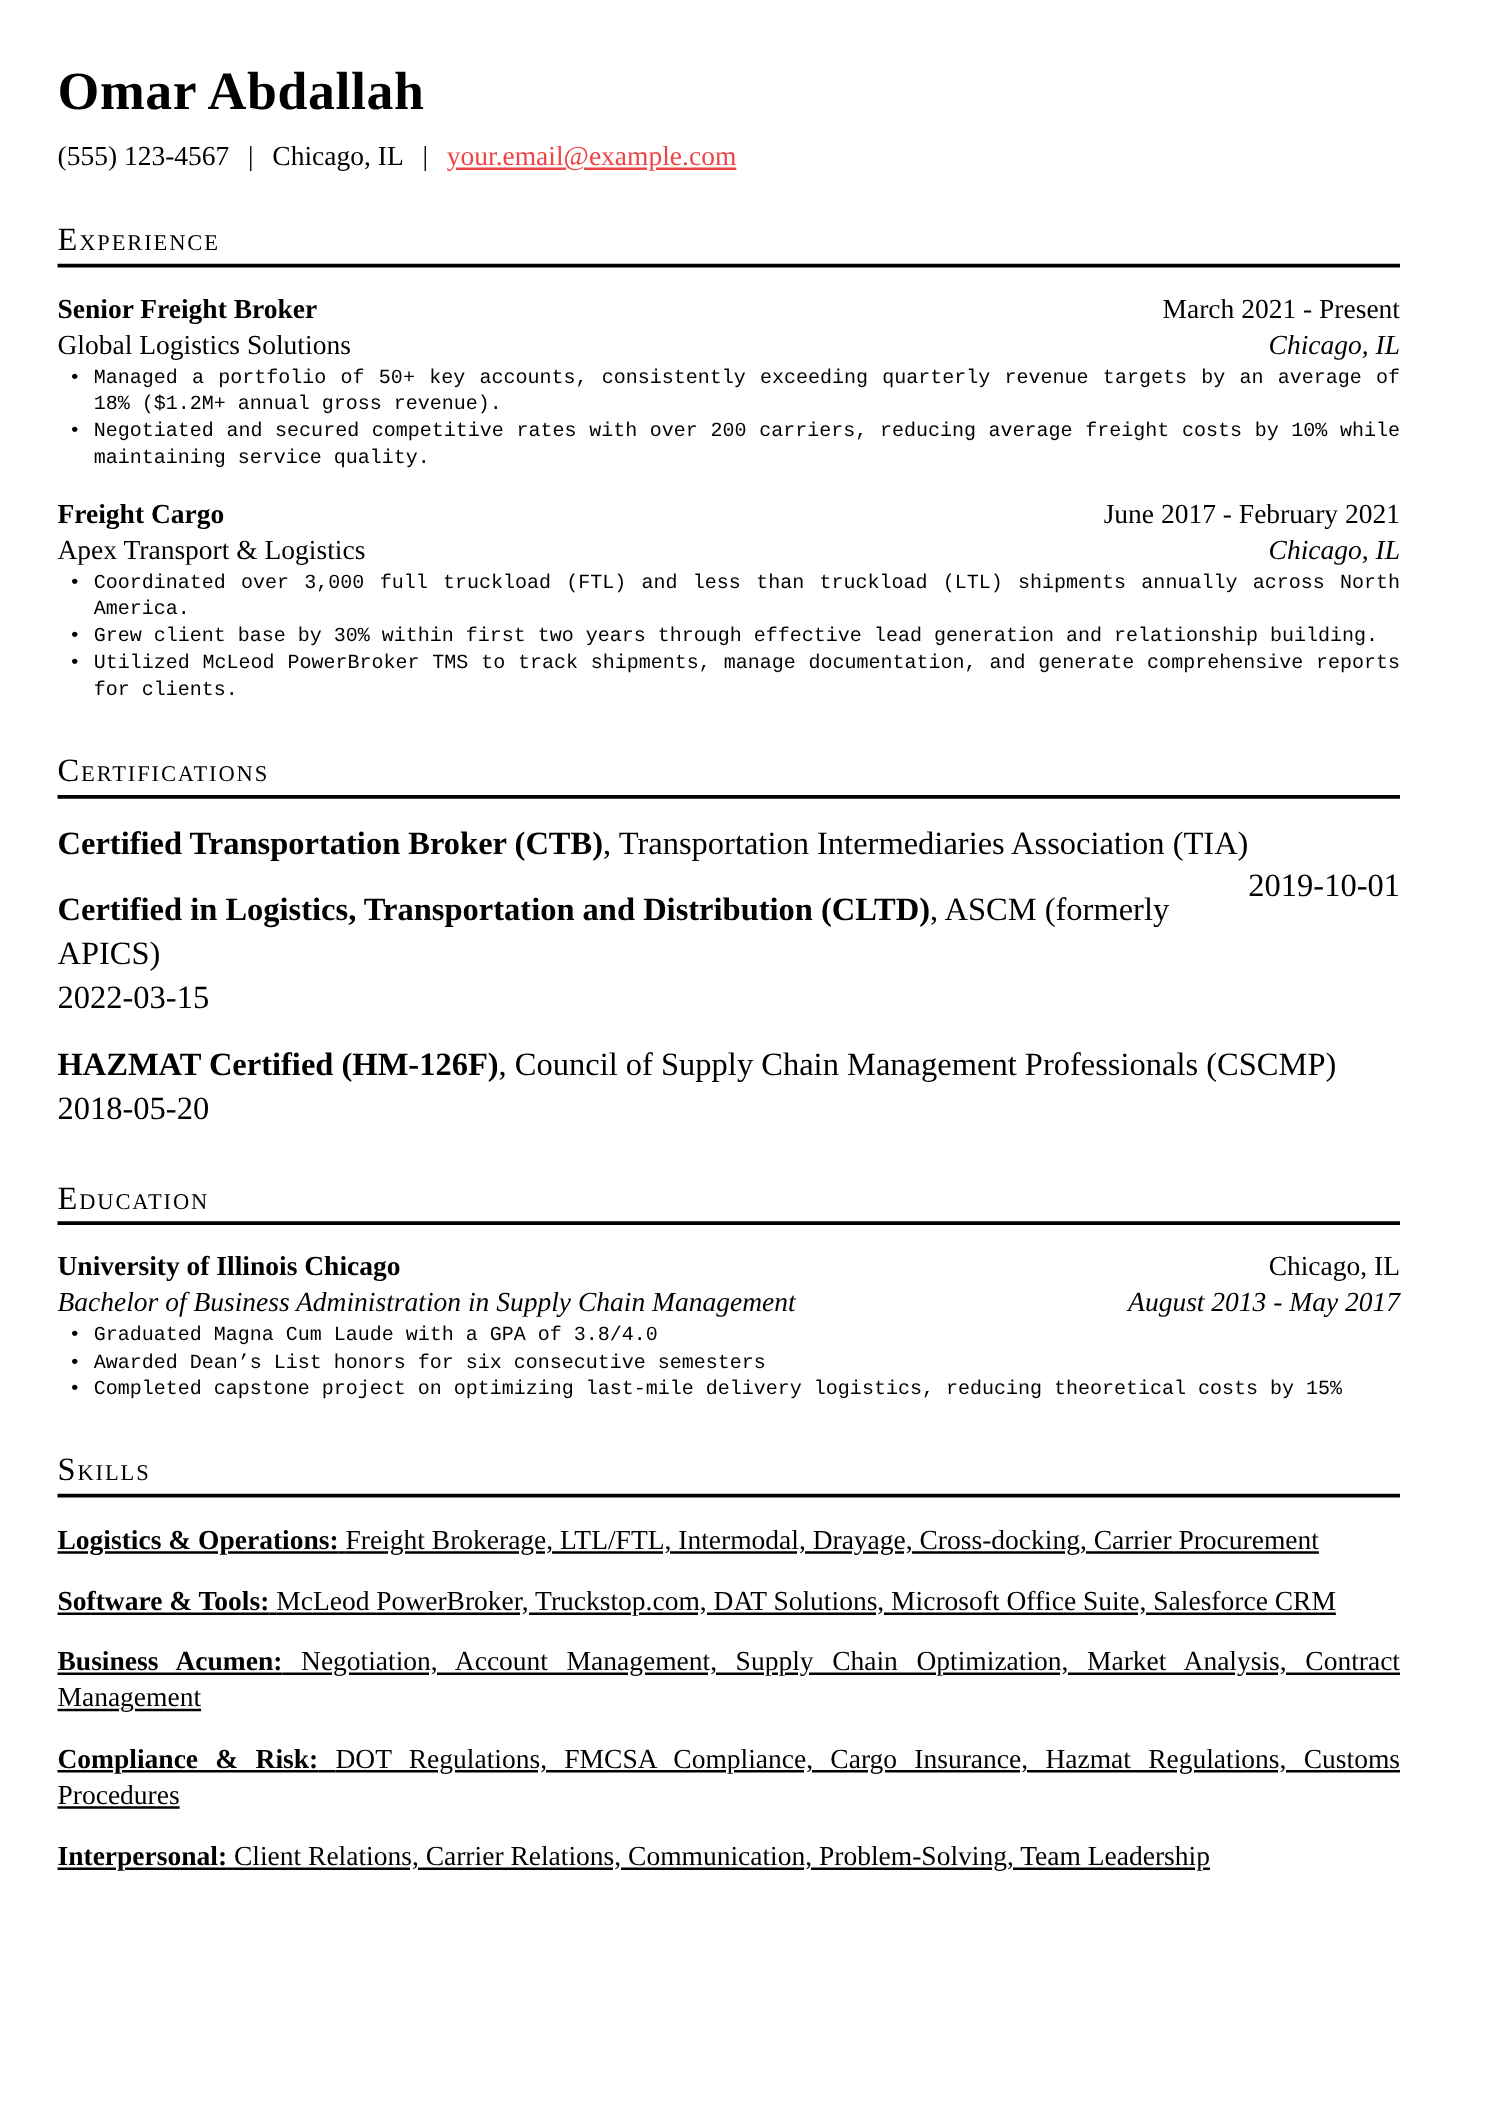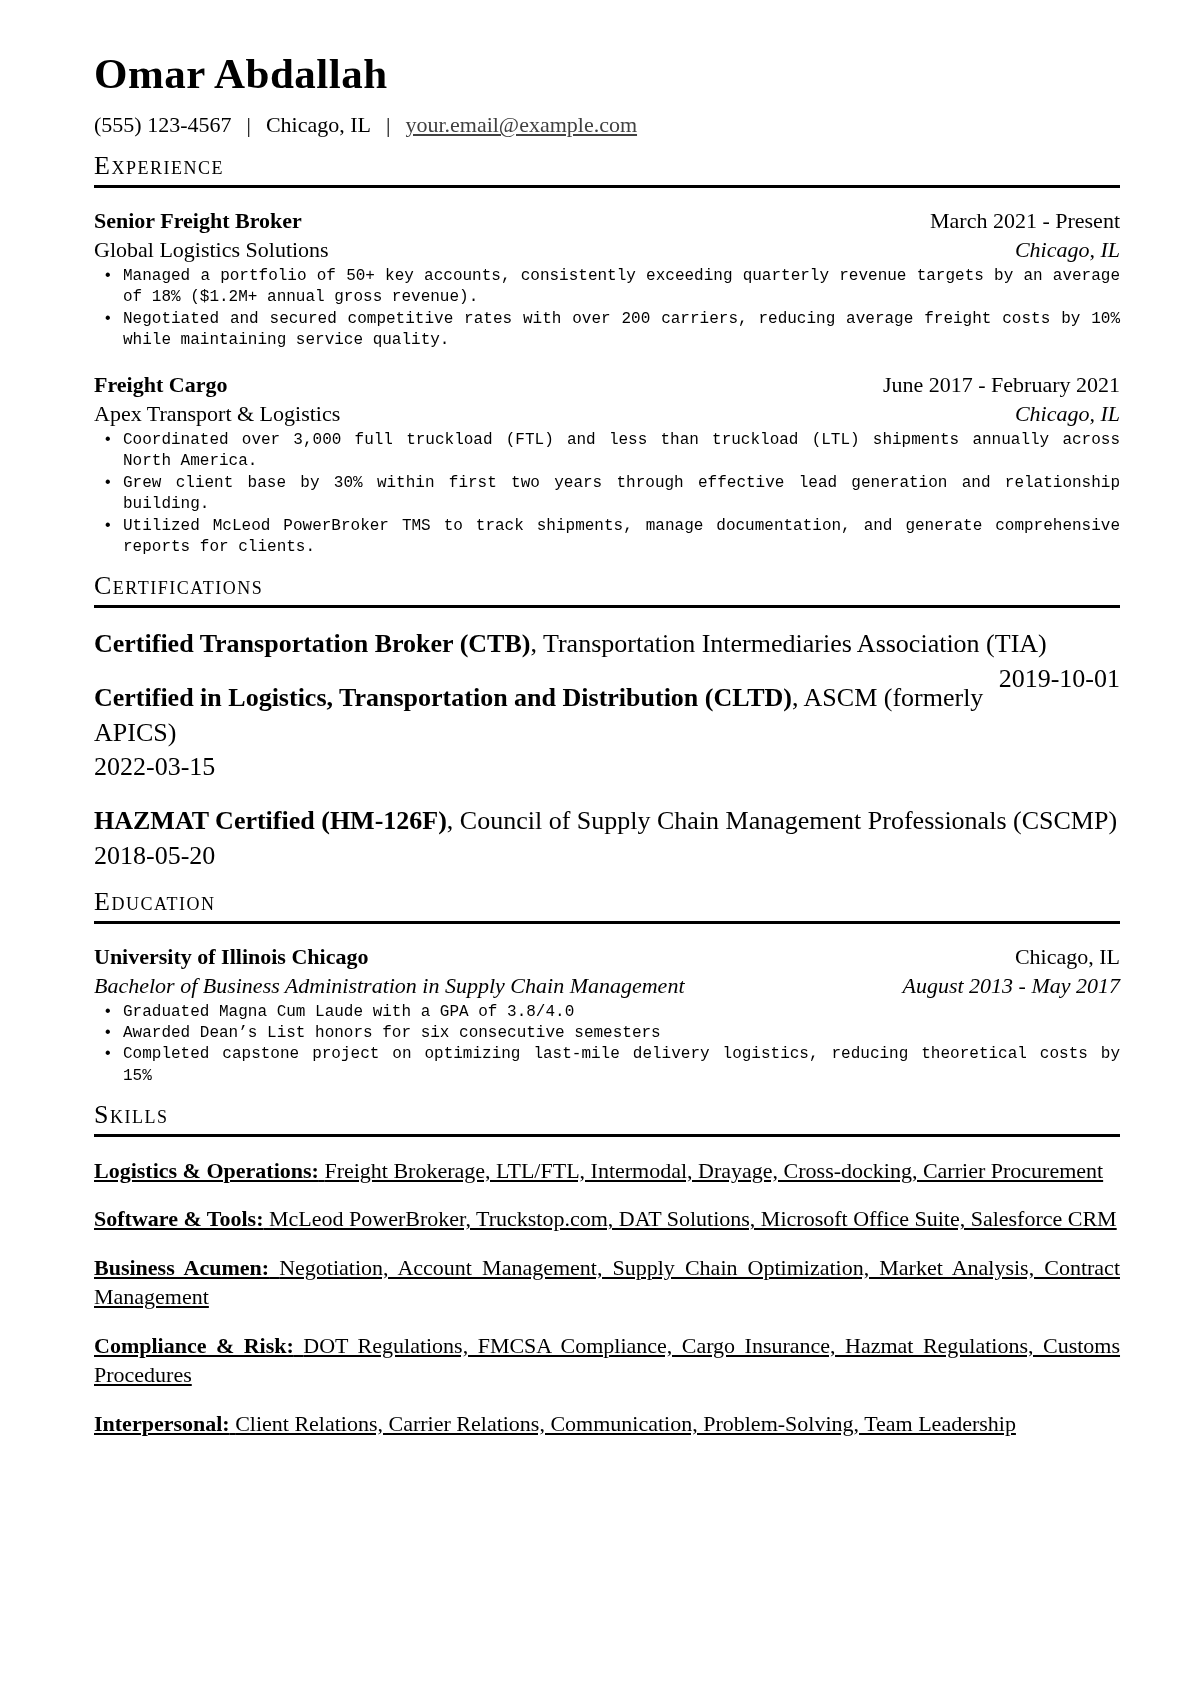--- a/index.html
+++ b/index.html
@@ -7,47 +7,47 @@
   body {
     width: 1190px;
     height: 1683px;
     font-family: "Liberation Serif", "DejaVu Serif", serif;
     color: #000000;
     overflow: hidden;
   }
   .page {
     width: 1190px;
     height: 1683px;
-    padding: 50px 70px 20px 94px;
+    padding: 50px 70px 20px 46px;
   }
 
   
   .name {
     font-size: 43px;
     font-weight: 700;
     letter-spacing: 0.5px;
     line-height: 1.1;
   }
   .contact {
     margin-top: 15px;
     font-size: 22px;
   }
   .contact .sep {
     display: inline-block;
     margin: 0 15px;
     font-weight: 400;
   }
   .email-link {
-    color: #404040;
+    color: #ef4444;
     text-decoration: underline;
     cursor: pointer;
   }
 
   
-  .section { margin-top: 14px; }
+  .section { margin-top: 40px; }
   .section-title {
     font-size: 26px;
     font-variant: small-caps;
     letter-spacing: 1.5px;
     line-height: 1.1;
   }
   .rule {
     border: none;
     border-top: 3px solid #000000;
     margin: 4px 0 0 0;

